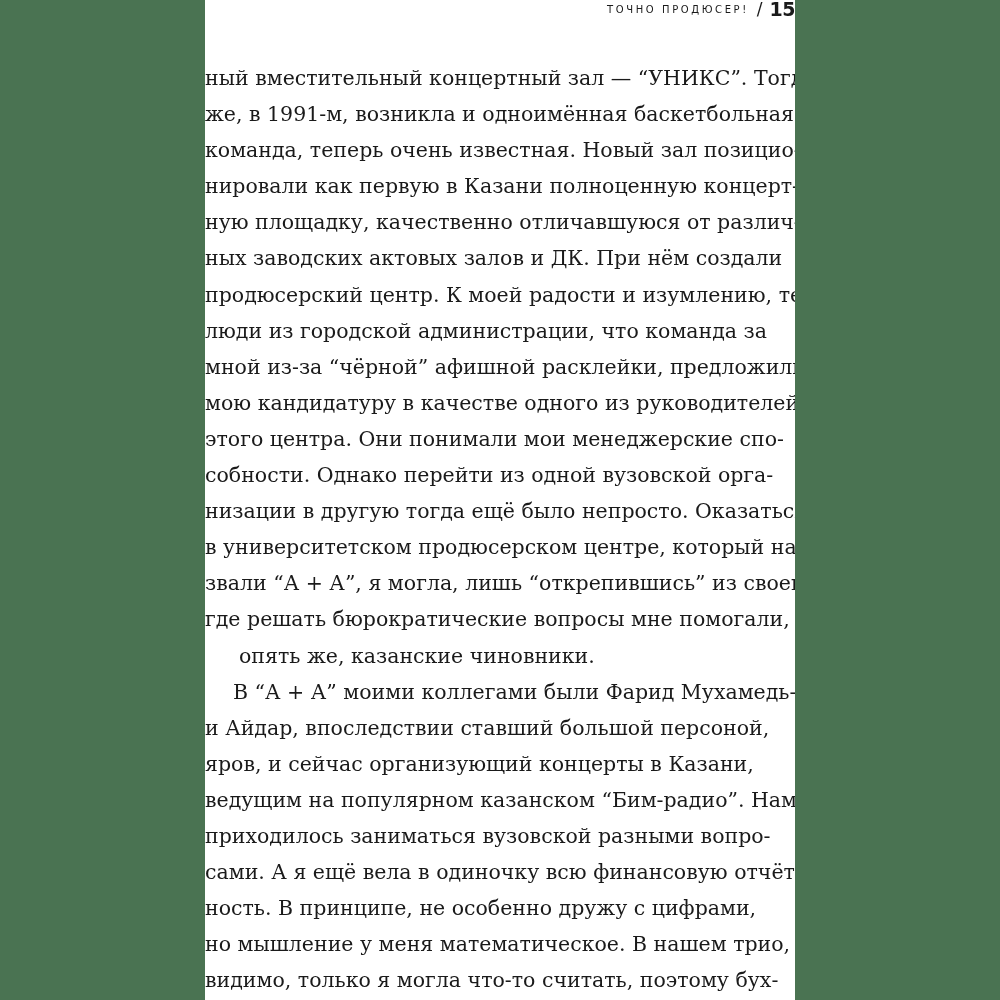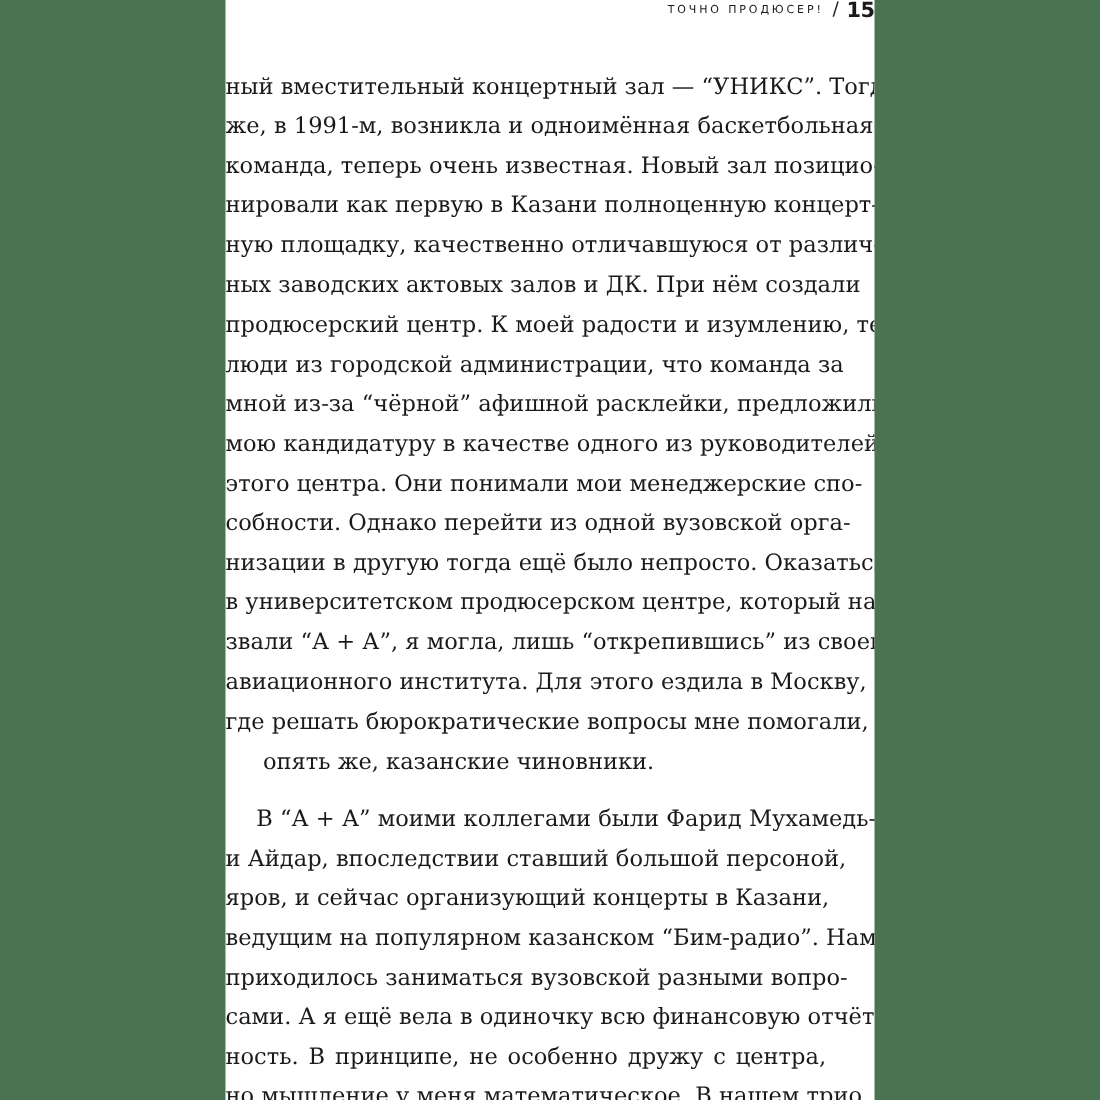--- a/index.html
+++ b/index.html
@@ -63,21 +63,20 @@
       text-align-last: justify;
       height: 36.1px;
       overflow: visible;
     }
     .line.last {
       text-align-last: left;
       margin-left: 34px;
     }
     .line.indent {
       padding-left: 28px;
-      margin-top: 16px;
     }
   </style>
 </head>
 <body>
 
 <div class="page">
   <div class="running-head">
     <span class="running-title">ТОЧНО ПРОДЮСЕР!</span>
     <span class="running-sep">/</span>
     <span class="page-number">15</span>
@@ -93,30 +92,29 @@
       <span class="line">ных заводских актовых залов и ДК. При нём создали</span>
       <span class="line">продюсерский центр. К моей радости и изумлению, те</span>
       <span class="line">люди из городской администрации, что команда за</span>
       <span class="line">мной из-за “чёрной” афишной расклейки, предложили</span>
       <span class="line">мою кандидатуру в качестве одного из руководителей</span>
       <span class="line">этого центра. Они понимали мои менеджерские спо-</span>
       <span class="line">собности. Однако перейти из одной вузовской орга-</span>
       <span class="line">низации в другую тогда ещё было непросто. Оказаться</span>
       <span class="line">в университетском продюсерском центре, который на-</span>
       <span class="line">звали “А + А”, я могла, лишь “открепившись” из своего</span>
-      <span class="line">авиационного института. Для этого ездила в Москву,</span>
       <span class="line">где решать бюрократические вопросы мне помогали,</span>
       <span class="line last">опять же, казанские чиновники.</span>
     </div>
     <div>
       <span class="line indent">В “А + А” моими коллегами были Фарид Мухамедь-</span>
       <span class="line">и Айдар, впоследствии ставший большой персоной,</span>
       <span class="line">яров, и сейчас организующий концерты в Казани,</span>
       <span class="line">ведущим на популярном казанском “Бим-радио”. Нам</span>
       <span class="line">приходилось заниматься вузовской разными вопро-</span>
       <span class="line">сами. А я ещё вела в одиночку всю финансовую отчёт-</span>
-      <span class="line">ность. В принципе, не особенно дружу с центра,</span>
+      <span class="line">ность. В принципе, не особенно дружу с цифрами,</span>
       <span class="line">но мышление у меня математическое. В нашем трио,</span>
       <span class="line">видимо, только я могла что-то считать, поэтому бух-</span>
 
     </div>
   </div>
 </div>
 
 </body></html>

